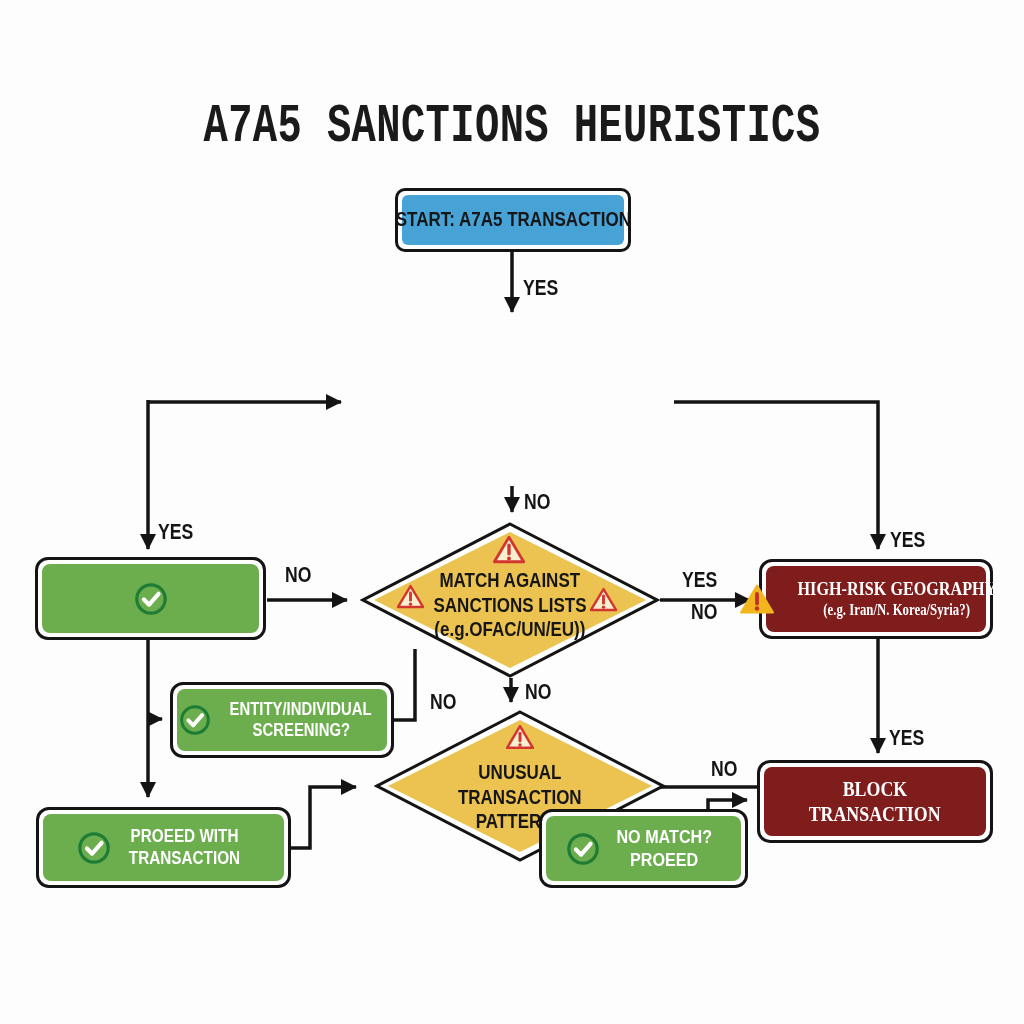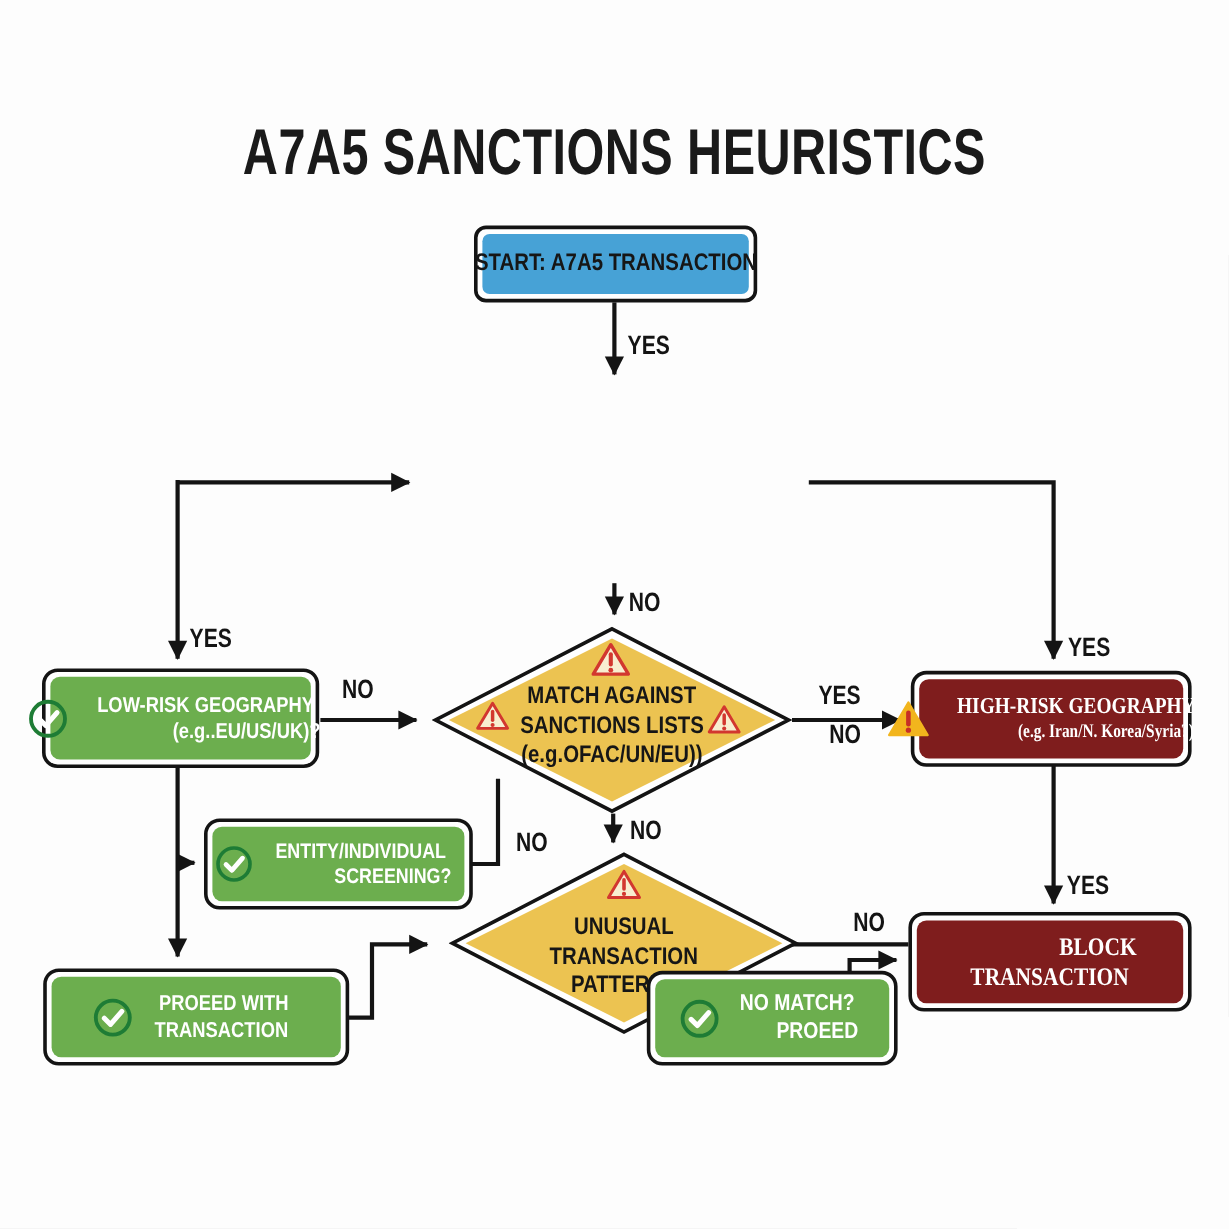--- a/index.html
+++ b/index.html
@@ -4,41 +4,41 @@
 <style>
   html,body{margin:0;padding:0;background:#e8e8e8;}
   .canvas{
     position:relative;width:1024px;height:1024px;margin:0 auto;
     background:#fdfdfd;overflow:hidden;
     font-family:"Liberation Sans","DejaVu Sans",sans-serif;
     color:#1a1a1a;
   }
   .title{
     position:absolute;left:0;top:60px;width:1024px;text-align:center;
-    font-size:54px;font-weight:bold;letter-spacing:0.5px;
+    font-size:54px;font-weight:bold;letter-spacing:0.5px;font-family:Liberation Mono, monospace;
   }
   .title .cond{transform:scaleX(0.75);}
   .cond{display:block;transform:scaleX(0.85);transform-origin:50% 50%;white-space:nowrap;}
   .wires{position:absolute;left:0;top:0;}
   .elabel{
     position:absolute;font-size:22px;font-weight:bold;line-height:1;
     transform:scaleX(0.8);transform-origin:0 50%;white-space:nowrap;color:#141414;
   }
   .box{
     position:absolute;box-sizing:border-box;background:#ffffff;
     border:3px solid #141414;border-radius:13px;padding:4px;
   }
   .fill{
     width:100%;height:100%;border-radius:8px;
     display:flex;align-items:center;justify-content:center;gap:8px;
   }
   .fill-blue{background:#47a2d6;}
   .fill-green{background:#6cae4e;}
   .fill-red{background:#7f1d1d;font-family:Liberation Serif, serif;}
-  .txt{display:flex;flex-direction:column;align-items:flex-end;justify-content:center;line-height:1.18;}
+  .txt{display:flex;flex-direction:column;align-items:center;justify-content:center;line-height:1.18;}
   .txt-black{color:#161616;font-weight:bold;font-size:19px;}
   .txt-white{color:#ffffff;font-weight:bold;font-size:18px;}
   .txt-white .small{font-size:16px;transform:scaleX(0.8);}
   .diamond{position:absolute;}
   .diamond svg.shape{position:absolute;left:0;top:0;}
   .dtxt{
     position:absolute;left:0;top:0;width:100%;height:100%;
     display:flex;flex-direction:column;align-items:center;justify-content:center;
     font-weight:bold;color:#161616;line-height:1.22;
   }
@@ -138,24 +138,20 @@
   </div>
 
   <div class="box" style="left:35px;top:557px;width:231px;height:83px">
     <div class="fill fill-green">
       <span class="icon">
         <svg width="34" height="34" viewBox="0 0 36 36">
             <circle cx="18" cy="18" r="15" fill="none" stroke="#1e7c35" stroke-width="3.4"></circle>
             <path d="M10.5 18.5 L16 24 L26 12.5" fill="none" stroke="#ffffff" stroke-width="4.4" stroke-linecap="round" stroke-linejoin="round"></path>
           </svg>
       </span>
-      <div class="txt txt-white">
-        <span class="cond">LOW-RISK GEOGRAPHY</span>
-        <span class="cond">(e.g..EU/US/UK)?</span>
-      </div>
     </div>
   </div>
 
   <div class="box" style="left:759px;top:559px;width:234px;height:80px">
     <div class="fill fill-red" style="gap:5px">
       <span class="icon">
         <svg width="36" height="32" viewBox="0 0 36 32">
             <path d="M18 2.5 L34 29.5 H2 Z" fill="#f2b51d" stroke="#f2b51d" stroke-width="2" stroke-linejoin="round"></path>
             <line x1="18" y1="11" x2="18" y2="20.5" stroke="#c62f27" stroke-width="3.8" stroke-linecap="round"></line>
             <circle cx="18" cy="25.5" r="2.2" fill="#c62f27"></circle>

